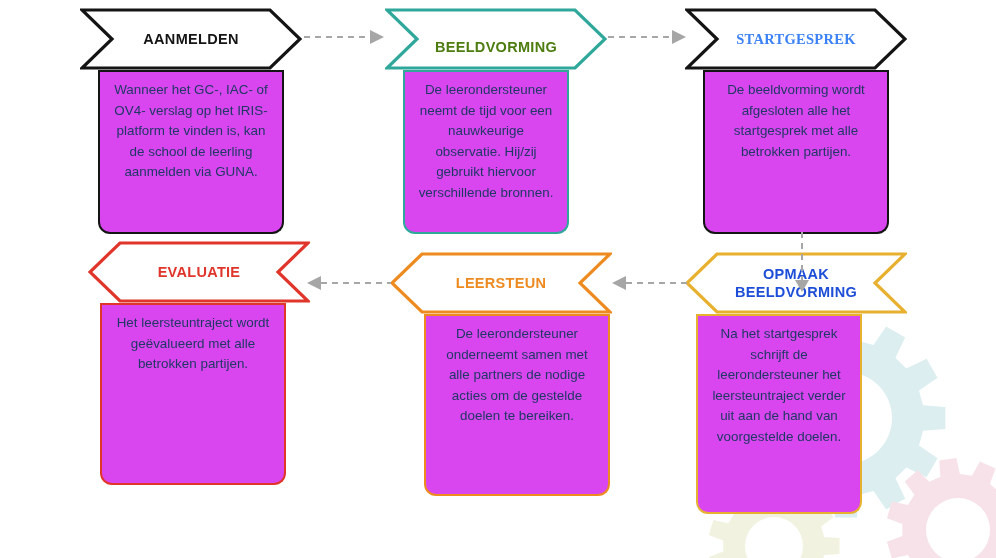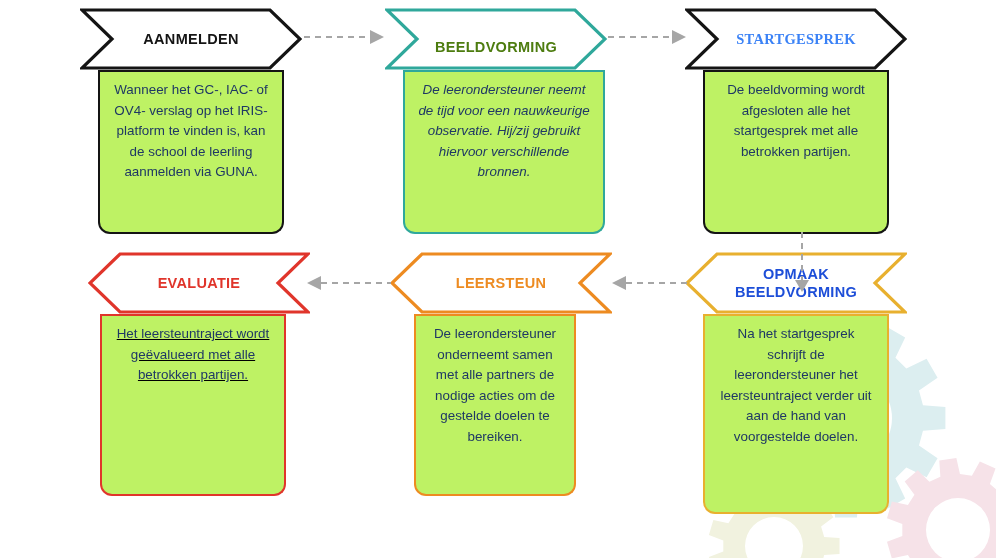--- a/index.html
+++ b/index.html
@@ -29,21 +29,21 @@
     padding:0 38px;box-sizing:border-box;
   }
   .chev-title.two-line{font-size:14.5px;}
 
   .body-box{
     position:relative;
     box-sizing:border-box;
     border-style:solid;
     border-width:0 2.4px 2.4px 2.4px;
     border-radius:0 0 12px 12px;
-    background:#bef264;
+    background:#d946ef;
     padding:10px 12px 10px 12px;
   }
   .body-box .lid{
     position:absolute;left:-2.4px;right:-2.4px;top:0;height:2.4px;
   }
   .body-text{
     color:#1F3864;
     font-size:13.4px;
     line-height:1.53;
     text-align:center;
@@ -85,21 +85,21 @@
       </div>
     </div>
 
     <div class="step" id="step-beeldvorming" style="left:385px;top:8px;width:222px;">
       <div class="chev-wrap">
         <svg class="chev-svg" viewBox="0 0 222 62" preserveAspectRatio="none">
           <path d="M2,2 L190,2 L220,31 L190,60 L2,60 L32,31 Z" fill="none" stroke="#2FA89B" stroke-width="3.2" stroke-linejoin="miter"></path>
         </svg>
         <div class="chev-title" style="color:#4d7c0f;margin-top:16px;">BEELDVORMING</div>
       </div>
-      <div class="body-box" style="border-color:#2FA89B;width:202px;margin-left:18px;height:164px;font-style:italic;">
+      <div class="body-box" style="border-color:#2FA89B;width:166px;margin-left:18px;height:164px;">
         <div class="lid" style="background:#2FA89B;"></div>
         <div class="body-text">De leerondersteuner neemt de tijd voor een nauwkeurige observatie. Hij/zij gebruikt hiervoor verschillende bronnen.</div>
       </div>
     </div>
 
     <div class="step" id="step-startgesprek" style="left:685px;top:8px;width:222px;">
       <div class="chev-wrap">
         <svg class="chev-svg" viewBox="0 0 222 62" preserveAspectRatio="none">
           <path d="M2,2 L190,2 L220,31 L190,60 L2,60 L32,31 Z" fill="none" stroke="#141414" stroke-width="3.2" stroke-linejoin="miter"></path>
         </svg>
@@ -116,40 +116,40 @@
         <svg class="chev-svg" viewBox="0 0 222 62" preserveAspectRatio="none">
           <path d="M32,2 L220,2 L190,31 L220,60 L32,60 L2,31 Z" fill="none" stroke="#E8B02F" stroke-width="3.2" stroke-linejoin="miter"></path>
         </svg>
         <div class="chev-title two-line" style="color:#1d4ed8;padding:0 34px;">
           <span style="display:block;">
             <span>OPMAAK</span><br>
             <span>BEELDVORMING</span>
           </span>
         </div>
       </div>
-      <div class="body-box" style="border-color:#E8B02F;width:186px;margin-left:18px;height:200px;">
+      <div class="body-box" style="border-color:#E8B02F;width:166px;margin-left:11px;height:200px;">
         <div class="lid" style="background:#E8B02F;"></div>
         <div class="body-text">Na het startgesprek schrijft de leerondersteuner het leersteuntraject verder uit aan de hand van voorgestelde doelen.</div>
       </div>
     </div>
 
     <div class="step" id="step-leersteun" style="left:390px;top:252px;width:222px;">
       <div class="chev-wrap">
         <svg class="chev-svg" viewBox="0 0 222 62" preserveAspectRatio="none">
           <path d="M32,2 L220,2 L190,31 L220,60 L32,60 L2,31 Z" fill="none" stroke="#ED8B21" stroke-width="3.2" stroke-linejoin="miter"></path>
         </svg>
         <div class="chev-title" style="color:#ED8B21;">LEERSTEUN</div>
       </div>
-      <div class="body-box" style="border-color:#ED8B21;width:162px;margin-left:24px;height:182px;">
+      <div class="body-box" style="border-color:#ED8B21;width:186px;margin-left:34px;height:182px;">
         <div class="lid" style="background:#ED8B21;"></div>
         <div class="body-text">De leerondersteuner onderneemt samen met alle partners de nodige acties om de gestelde doelen te bereiken.</div>
       </div>
     </div>
 
-    <div class="step" id="step-evaluatie" style="left:88px;top:252px;width:222px;text-decoration:underline;">
+    <div class="step" id="step-evaluatie" style="left:88px;top:241px;width:222px;">
       <div class="chev-wrap">
         <svg class="chev-svg" viewBox="0 0 222 62" preserveAspectRatio="none">
           <path d="M32,2 L220,2 L190,31 L220,60 L32,60 L2,31 Z" fill="none" stroke="#E0352B" stroke-width="3.2" stroke-linejoin="miter"></path>
         </svg>
         <div class="chev-title" style="color:#E0352B;">EVALUATIE</div>
       </div>
       <div class="body-box" style="border-color:#E0352B;width:186px;margin-left:12px;height:182px;">
         <div class="lid" style="background:#E0352B;"></div>
         <div class="body-text">Het leersteuntraject wordt geëvalueerd met alle betrokken partijen.</div>
       </div>

